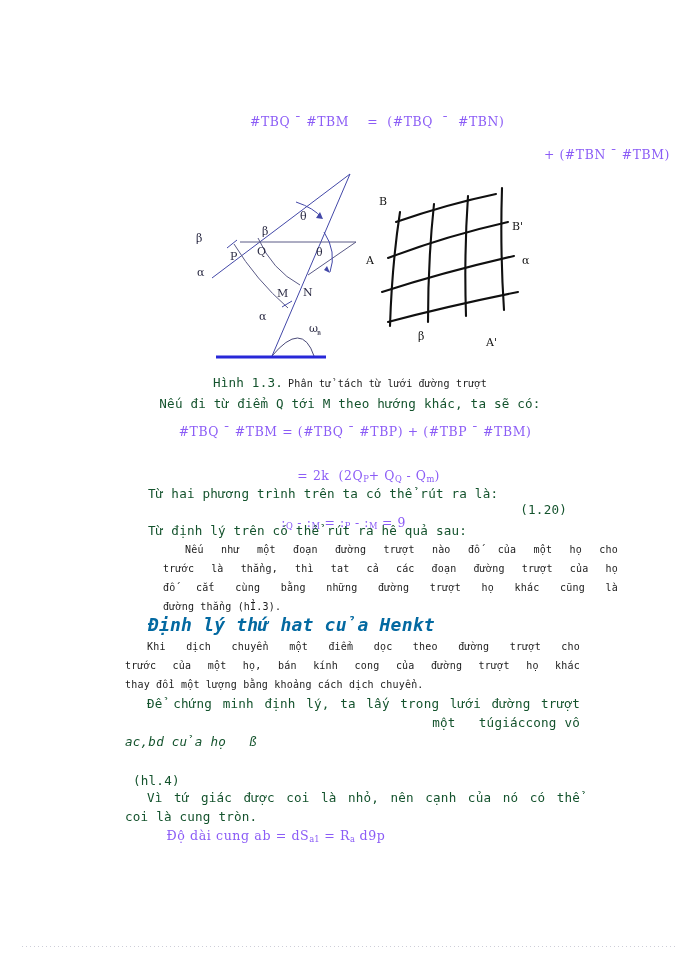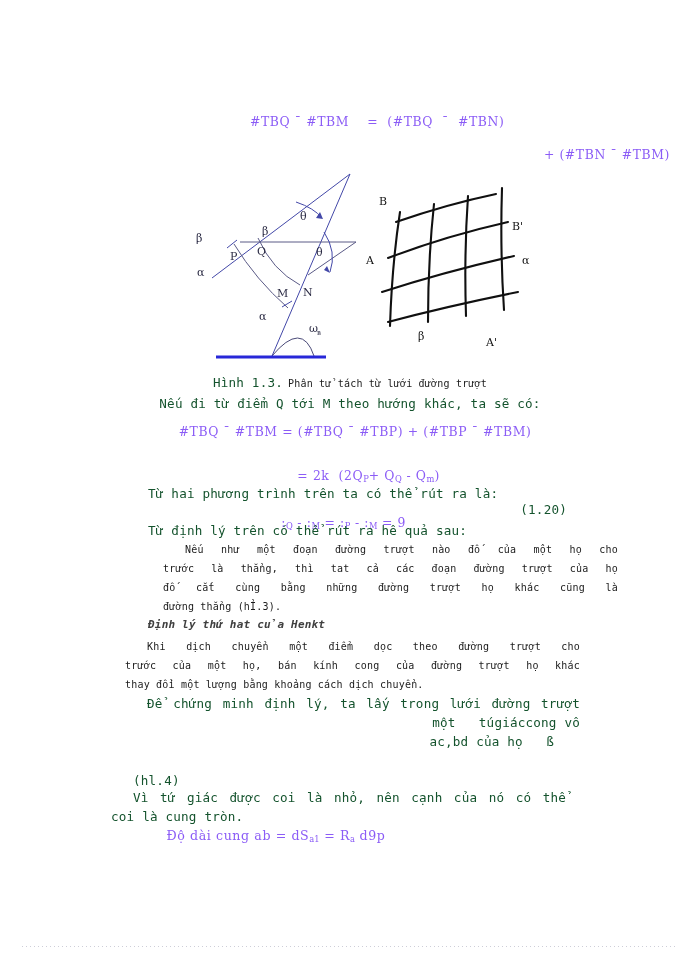--- a/index.html
+++ b/index.html
@@ -29,26 +29,26 @@
   .mono-it {
     font-family: "DejaVu Sans Mono", "Liberation Mono", monospace;
     font-size: 10px;
     line-height: 19px;
     letter-spacing: 0.2px;
     color: #1b1b1b;
     white-space: pre-wrap;
   }
   .mono-bi {
     font-family: "DejaVu Sans Mono", "Liberation Mono", monospace;
-    font-size: 11px;
+    font-size: 18px;
     line-height: 19px;
     font-style: italic;
     font-weight: bold;
     letter-spacing: 0.2px;
-    color: #404040;
+    color: #0369a1;
     white-space: pre-wrap;
   }
   .justify {
     text-align: justify;
     text-align-last: justify;
   }
   .center { text-align: center; }
 
   .abs { position: absolute; }
 
@@ -213,26 +213,26 @@
 
   <div class="abs" style="left:125px; top:637px; width:455px;">
     <div class="mono-it justify" style="text-indent:22px;">Khi dịch chuyển một điểm dọc theo đường trượt cho</div>
     <div class="mono-it justify">trước của một họ, bán kính cong của đường trượt họ khác</div>
     <div class="mono-it" style="text-align:left; text-align-last:left;">thay đổi một lượng bằng khoảng cách dịch chuyển.</div>
   </div>
 
   <div class="abs" style="left:125px; top:694px; width:455px;">
     <div class="mono justify" style="text-indent:22px;">Để chứng minh định lý, ta lấy trong lưới đường trượt</div>
     <div class="mono" style="text-align:right;">một   túgiáccong vô</div>
-    <div class="mono" style="text-align:right; padding-right:26px;">ac,bd của họ   ß</div>
+    <div class="mono" style="padding-right:26px;font-style:italic;">ac,bd của họ   ß</div>
   </div>
 
   <div class="abs mono" style="left:133px; top:771px;">(hl.4)</div>
 
-  <div class="abs" style="left:111px; top:788px; width:455px;">
+  <div class="abs" style="left:125px; top:788px; width:455px;">
     <div class="mono justify" style="text-indent:22px;">Vì tứ giác được coi là nhỏ, nên cạnh của nó có thể</div>
     <div class="mono" style="text-align:left; text-align-last:left;">coi là cung tròn.</div>
   </div>
 
   <div class="abs formula" style="left:148px; top:813px; width:440px; font-size:12.6px;">
     <span>Độ dài cung ab = dS</span><sub>a1</sub><span> = R</span><sub>a</sub><span> d9p</span>
   </div>
 
   <div class="dotted-rule"></div>
 

